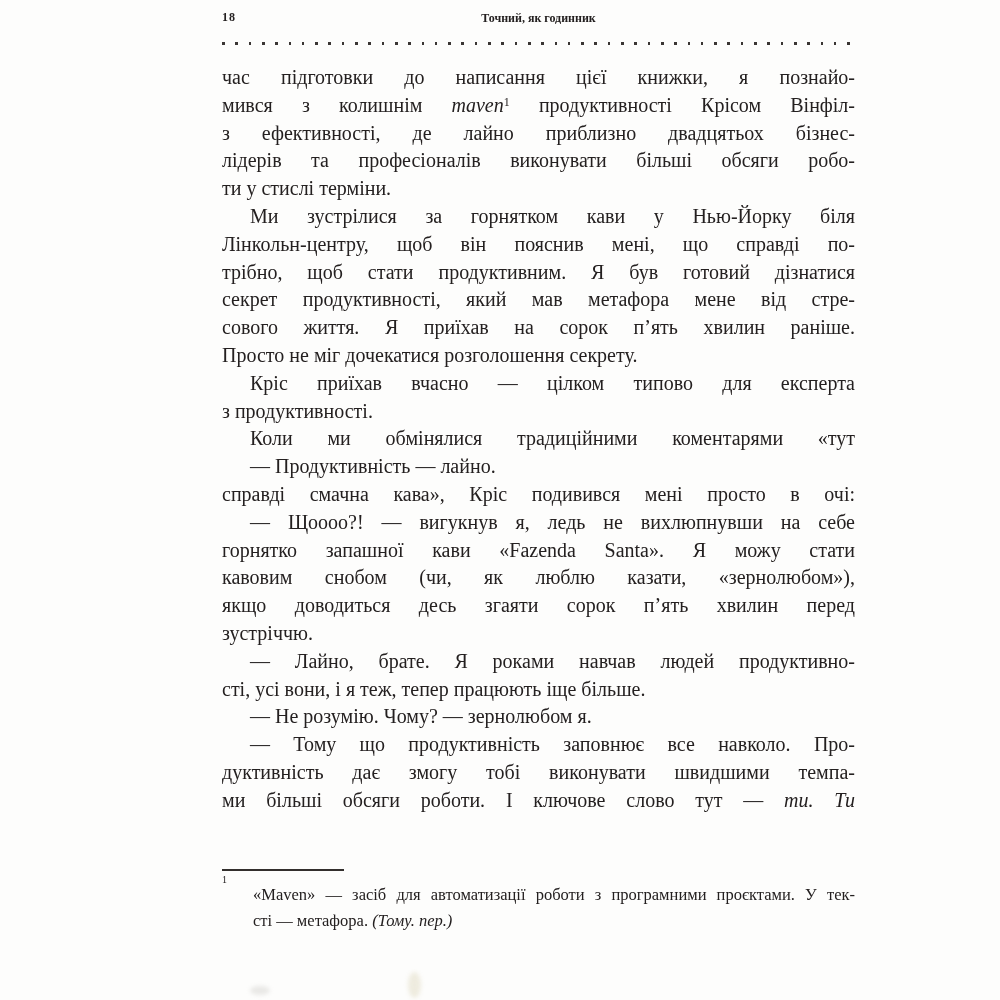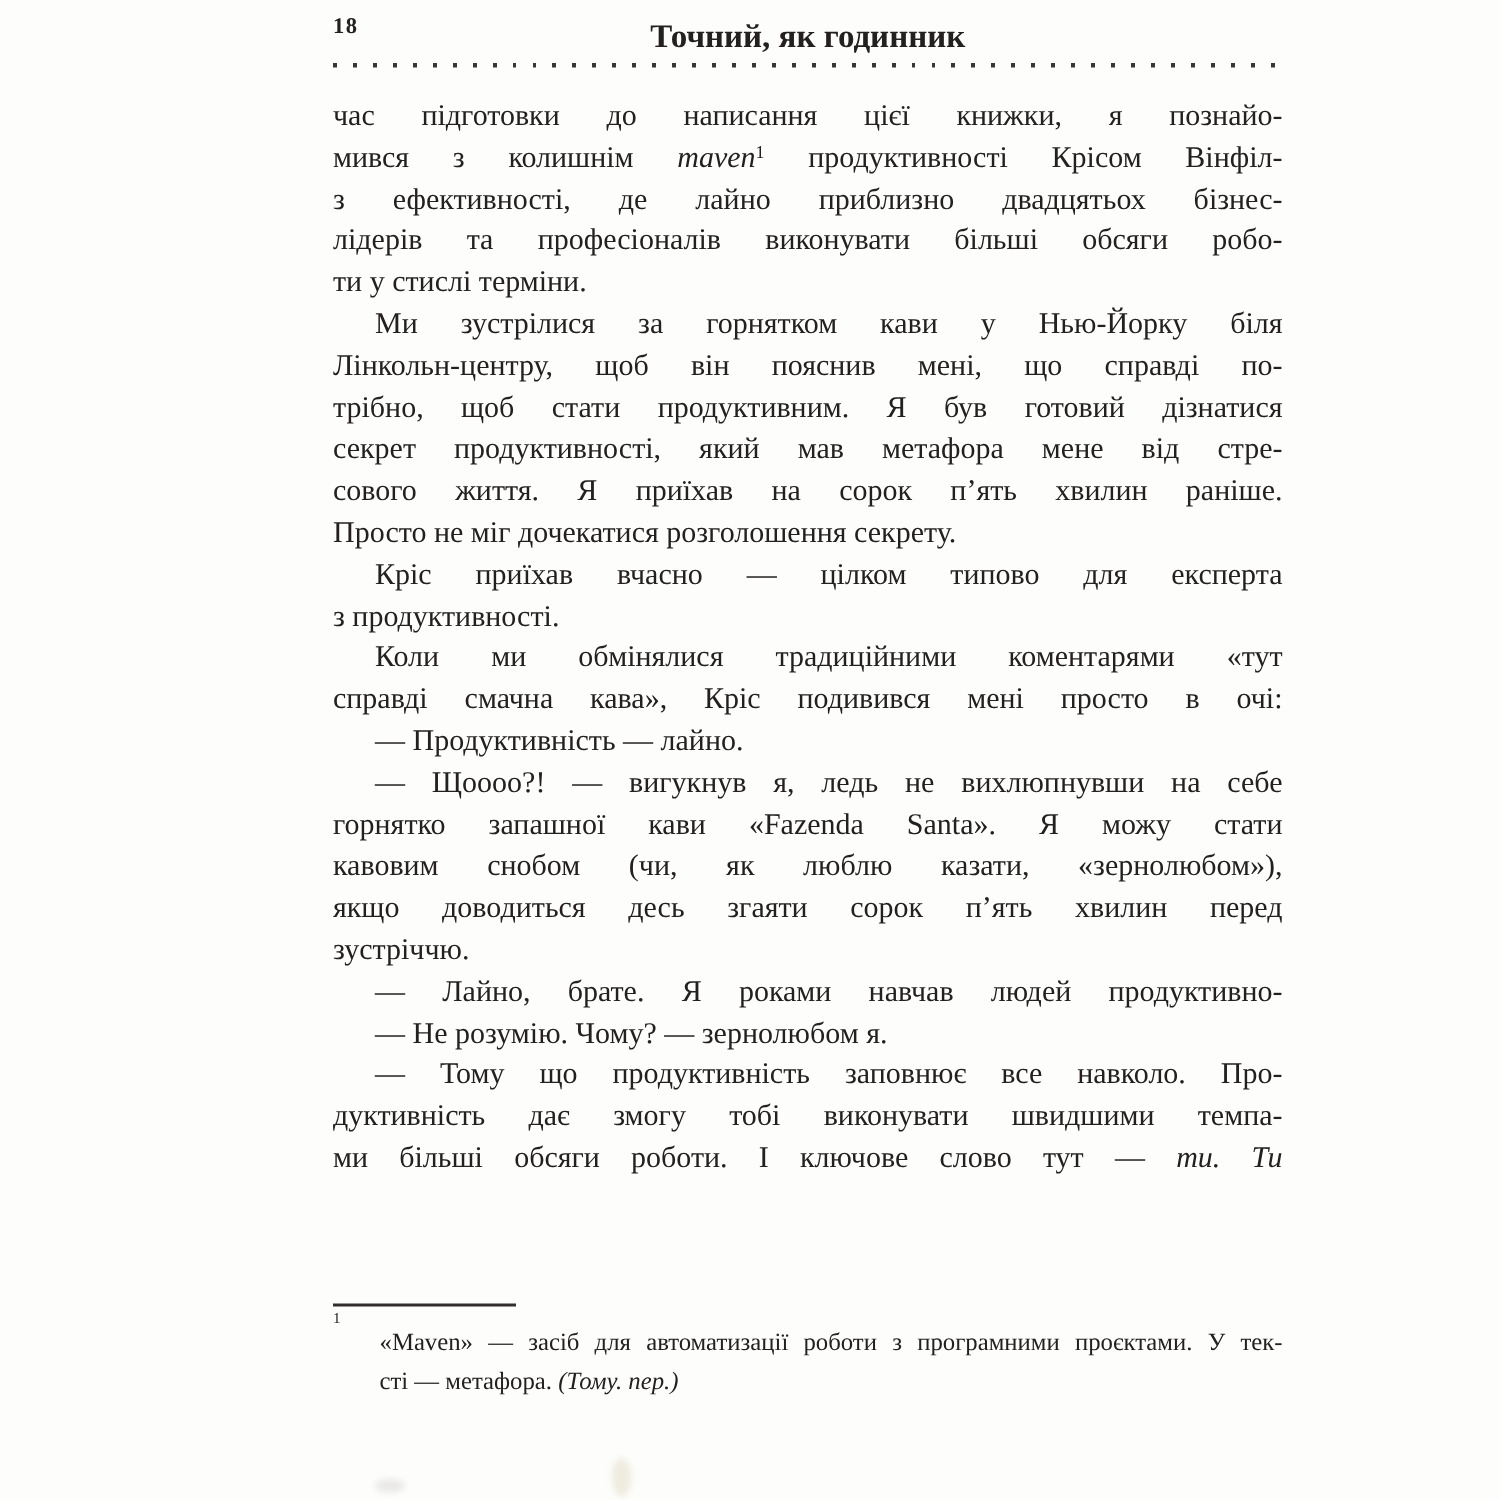--- a/index.html
+++ b/index.html
@@ -7,22 +7,22 @@
     width:1000px;height:1000px;
     background:#fdfdfc;
     font-family:"Liberation Serif","DejaVu Serif",serif;
     color:#242020;
     position:relative;
     overflow:hidden;
   }
   .page{position:absolute;inset:0;}
   
   .runhead{position:absolute;left:222px;top:10px;width:633px;height:24px;}
-  .pagenum{position:absolute;left:0;top:0;font-size:15px;font-weight:700;letter-spacing:1px;}
-  .runtitle{position:absolute;left:0;right:0;top:1px;text-align:center;font-size:22px;font-weight:700;}
+  .pagenum{position:absolute;left:0;top:0;font-size:12px;font-weight:700;letter-spacing:1px;}
+  .runtitle{position:absolute;left:0;right:0;top:1px;text-align:center;font-size:12px;font-weight:700;}
   .dotted-rule{
     position:absolute;left:222px;top:42px;width:633px;height:3px;
     background-image:repeating-linear-gradient(to right,#3a3634 0 2.6px,transparent 2.6px 13.3px);
   }
   
   .bodytext{
     position:absolute;left:222px;top:64px;width:633px;
     font-size:20px;line-height:27.8px;
   }
   .line{text-align:justify;}
@@ -62,28 +62,29 @@
       <div class="line"><span>ти у стислі терміни.</span></div>
       <div class="line fill indent"><span>Ми зустрілися за горнятком кави у Нью-Йорку біля</span></div>
       <div class="line fill"><span>Лінкольн-центру, щоб він пояснив мені, що справді по-</span></div>
       <div class="line fill"><span>трібно, щоб стати продуктивним. Я був готовий дізнатися</span></div>
       <div class="line fill"><span>секрет продуктивності, який мав метафора мене від стре-</span></div>
       <div class="line fill"><span>сового життя. Я приїхав на сорок п’ять хвилин раніше.</span></div>
       <div class="line"><span>Просто не міг дочекатися розголошення секрету.</span></div>
       <div class="line fill indent"><span>Кріс приїхав вчасно — цілком типово для експерта</span></div>
       <div class="line"><span>з продуктивності.</span></div>
       <div class="line fill indent"><span>Коли ми обмінялися традиційними коментарями «тут</span></div>
+      <div class="line indent"><span>— Продуктивність — лайно.</span></div>
       <div class="line fill"><span>справді смачна кава», Кріс подивився мені просто в очі:</span></div>
-      <div class="line indent"><span>— Продуктивність — лайно.</span></div>
       <div class="line fill indent"><span>— Щоооо?! — вигукнув я, ледь не вихлюпнувши на себе</span></div>
       <div class="line fill"><span>горнятко запашної кави «Fazenda Santa». Я можу стати</span></div>
       <div class="line fill"><span>кавовим снобом (чи, як люблю казати, «зернолюбом»),</span></div>
       <div class="line fill"><span>якщо доводиться десь згаяти сорок п’ять хвилин перед</span></div>
       <div class="line"><span>зустріччю.</span></div>
       <div class="line fill indent"><span>— Лайно, брате. Я роками навчав людей продуктивно-</span></div>
+      <div class="line"><span>сті, усі вони, і я теж, тепер працюють іще більше.</span></div>
       <div class="line indent"><span>— Не розумію. Чому? — зернолюбом я.</span></div>
       <div class="line fill indent"><span>— Тому що продуктивність заповнює все навколо. Про-</span></div>
       <div class="line fill"><span>дуктивність дає змогу тобі виконувати швидшими темпа-</span></div>
       <div class="line fill"><span>ми більші обсяги роботи. І ключове слово тут — </span><span class="it">ти. Ти</span></div>
     </div>
 
   <div class="fnrule"></div>
 
   <div class="footnote">
     <sup class="fn-marker">1</sup>

